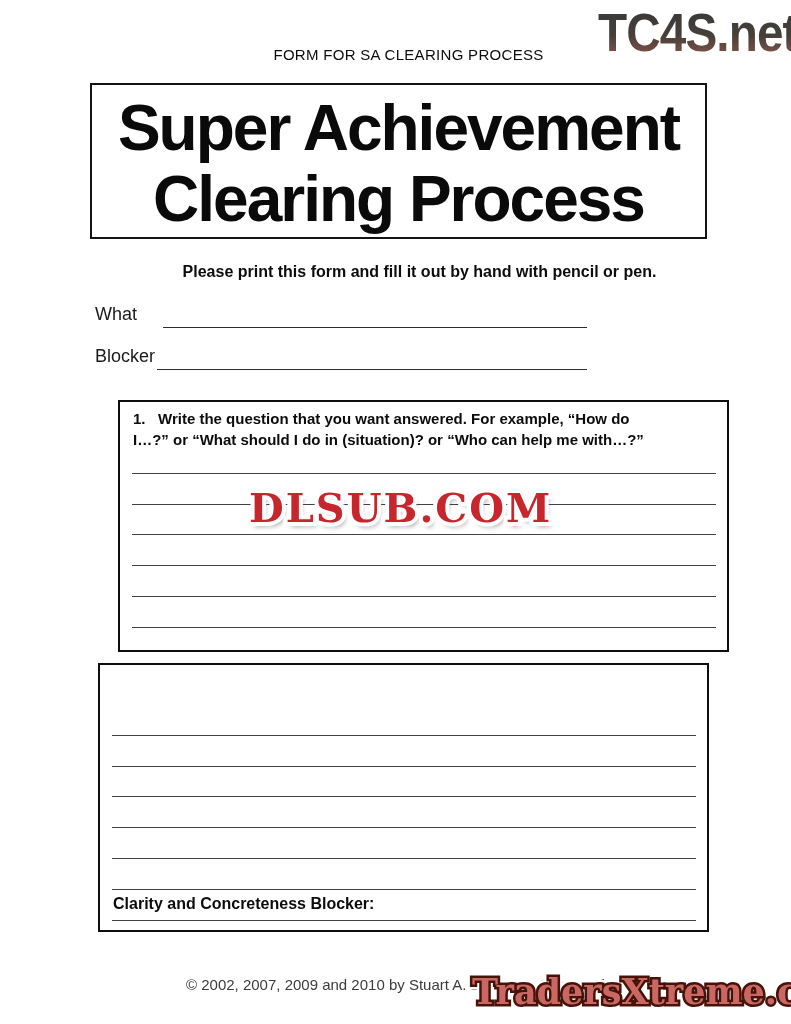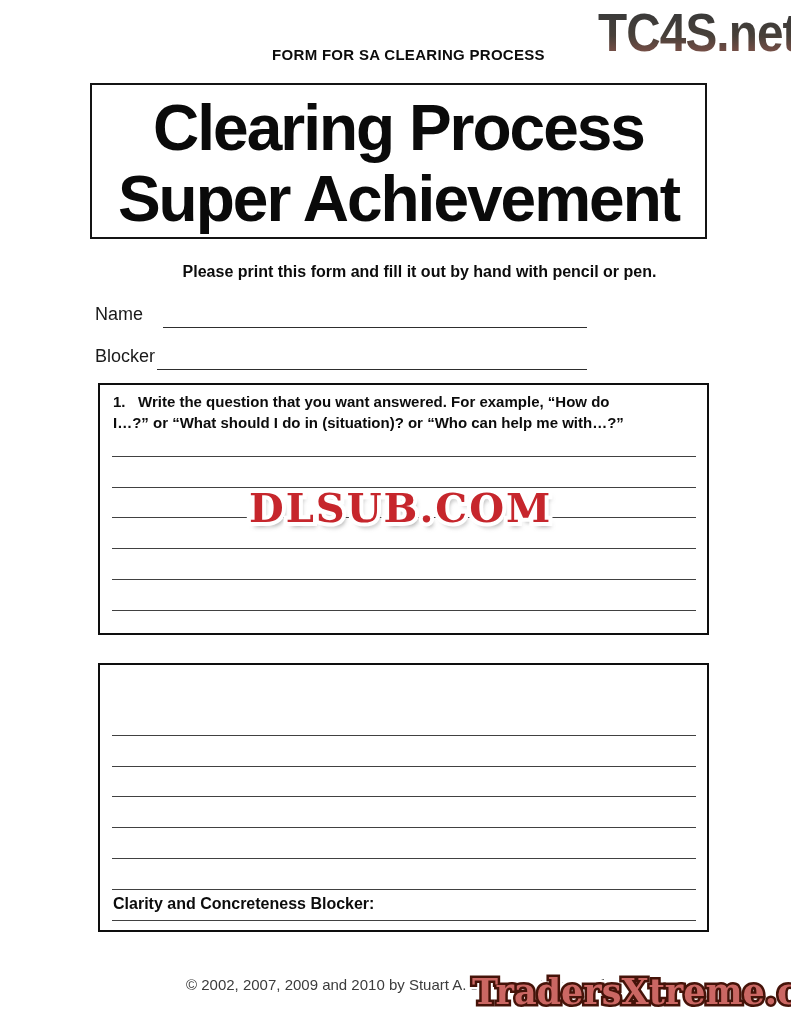--- a/index.html
+++ b/index.html
@@ -5,21 +5,21 @@
   html,body { margin:0; padding:0; background:#e8e8e8; }
   #page {
     position:relative; width:791px; height:1024px; margin:0 auto;
     background:#ffffff; overflow:hidden;
     font-family:"Liberation Sans", sans-serif; color:#111;
   }
 
   
   .form-label {
     position:absolute; top:46px; left:0; right:5px;
-    text-align:center; font-size:15px; font-weight:bold; letter-spacing:.3px; color:#0c0c0c;padding-left:31px;
+    text-align:center; font-size:15px; font-weight:normal; letter-spacing:.3px; color:#0c0c0c;padding-left:31px;
   }
 
   
   .title-box {
     position:absolute; left:90px; top:83px; width:613px; height:152px;
     border:2px solid #141414; text-align:center;
   }
   .title-line {
     display:block; font-size:64px; font-weight:bold; letter-spacing:-2px;
     line-height:71px; color:#0a0a0a;
@@ -38,21 +38,21 @@
   .blocker-label { left:95px; top:346px; }
   .fill-line { position:absolute; height:0; border-top:1.6px solid #2e2e2e; }
   .name-line { left:163px; top:327px; width:424px; }
   .blocker-line { left:157px; top:369px; width:430px; }
 
   
   .qbox {
     position:absolute; left:98px; width:607px;
     border:2px solid #0e0e0e; background:transparent;
   }
-  .qbox1 { top:383px; height:248px; }
+  .qbox1 { top:400px; height:248px;margin-left:20px; }
   .qbox2 { top:663px; height:265px; }
   .prompt {
     position:absolute; left:13px; top:7px; right:12px;
     font-size:15px; font-weight:bold; line-height:20.5px;
     white-space:pre-wrap; color:#0c0c0c;
   }
   .underlined { text-decoration:underline; text-underline-offset:2px; }
   .ruled-line { position:absolute; left:12px; right:11px; height:0; border-top:1px solid #414141; }
   .q1-l1{top:71px;} .q1-l2{top:102px;} .q1-l3{top:132px;} .q1-l4{top:163px;} .q1-l5{top:194px;} .q1-l6{top:225px;}
   .q2-l1{top:70px;} .q2-l2{top:101px;} .q2-l3{top:131px;} .q2-l4{top:162px;} .q2-l5{top:193px;} .q2-l6{top:224px;}
@@ -126,28 +126,28 @@
 
   <div class="wm wm-tc4s">
     <span class="under">TC4S.net</span>
     <span class="over">TC4S.net</span>
   </div>
 
   <div class="form-label">FORM FOR SA CLEARING PROCESS</div>
 
   <div class="title-box">
     <div class="inner">
+      <span class="title-line">Super Achievement</span>
       <span class="title-line">Clearing Process</span>
-      <span class="title-line">Super Achievement</span>
     </div>
   </div>
 
   <div class="instruction">Please print this form and fill it out by hand with pencil or pen.</div>
 
-  <div class="field-label name-label">Name</div>
+  <div class="field-label name-label">What</div>
   <div class="fill-line name-line"></div>
   <div class="field-label blocker-label">Blocker</div>
   <div class="fill-line blocker-line"></div>
 
   <div class="qbox qbox1">
     <div class="prompt">1.   Write the question that you want answered. For example, “How do
 I…?” or “What should I do in (situation)? or “Who can help me with…?”</div>
     <div class="ruled-line q1-l1"></div>
     <div class="ruled-line q1-l2"></div>
     <div class="ruled-line q1-l3"></div>

